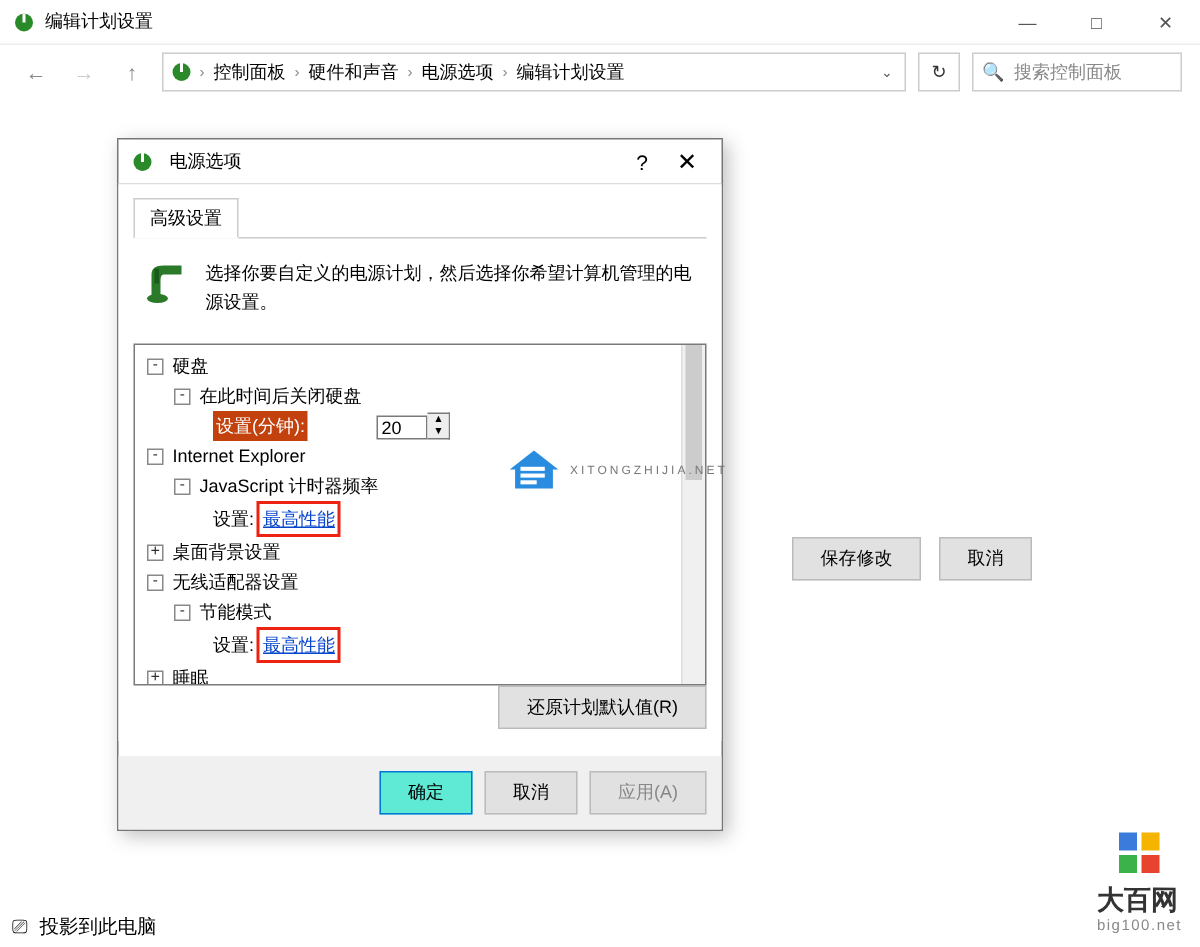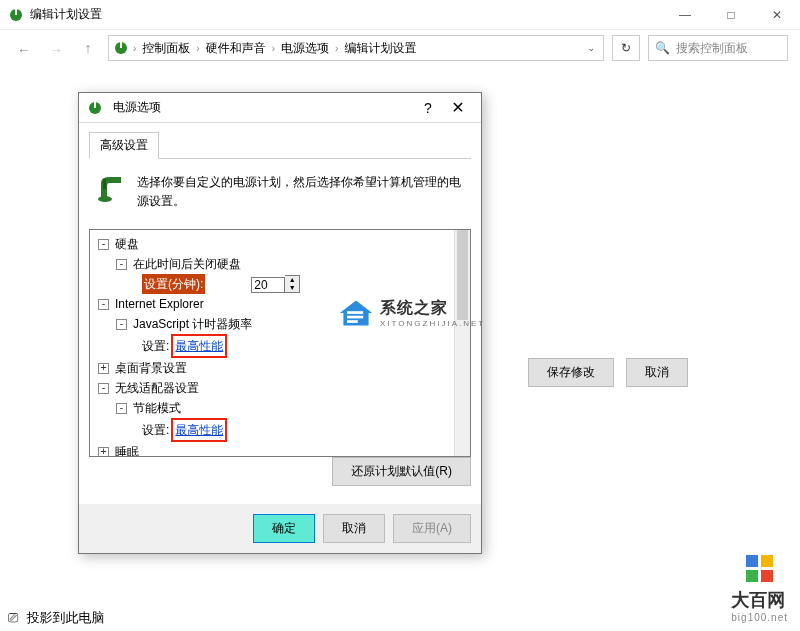--- a/index.html
+++ b/index.html
@@ -248,21 +248,20 @@
 </div>
 
 <div class="wm1">
   <svg class="house" viewBox="0 0 40 32">
       <polygon points="20,2 38,16 34,16 34,30 6,30 6,16 2,16" fill="#2a8cde"></polygon>
       <rect x="10" y="14" width="18" height="3" fill="#fff"></rect>
       <rect x="10" y="19" width="18" height="3" fill="#fff"></rect>
       <rect x="10" y="24" width="12" height="3" fill="#fff"></rect>
     </svg>
   <div>
-    <div class="t1">系统之家</div>
     <div class="t2">XITONGZHIJIA.NET</div>
   </div>
 </div>
 <div class="wm2">
   <div class="sq">
     <div style="background:#3b7bdc"></div>
       <div style="background:#f4b400"></div>
     <div style="background:#3bb34a"></div>
       <div style="background:#e8432e"></div>
   </div>

